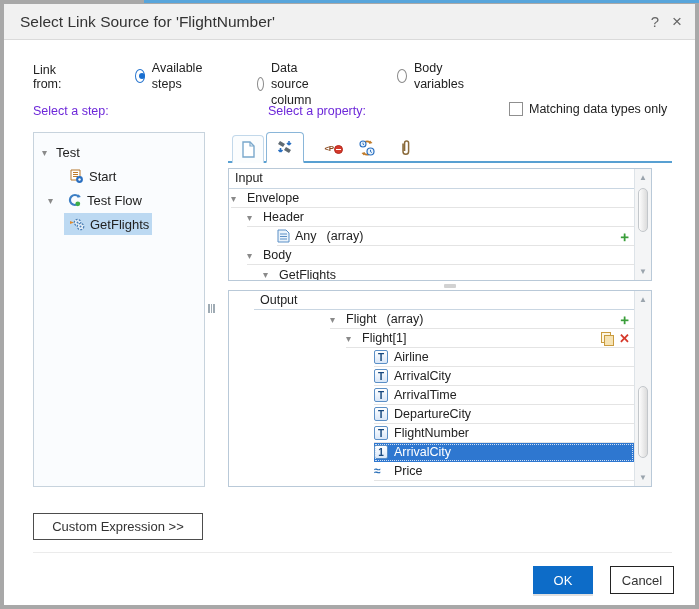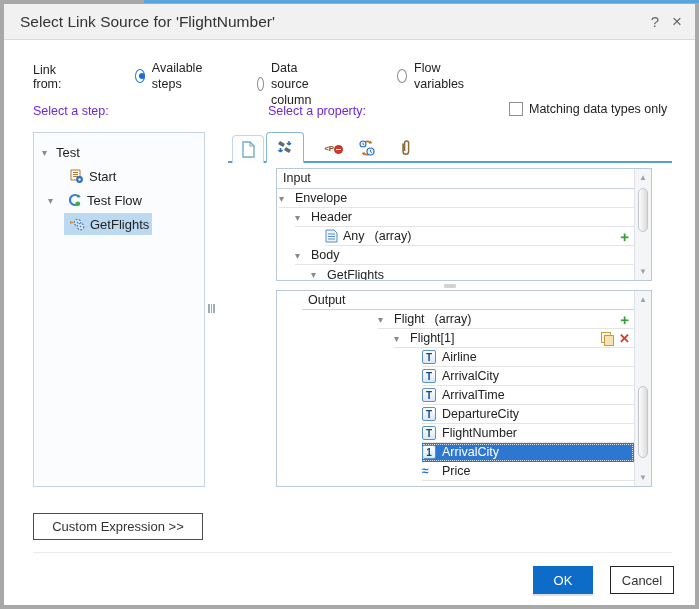--- a/index.html
+++ b/index.html
@@ -80,21 +80,21 @@
   }
   .tab.boxed { border:1px solid #c2d8ea; border-bottom:none; border-radius:4px 4px 0 0; background:#fbfdfe; height:28px; }
   .tab.active { border:1px solid #8ab6d9; border-bottom:1px solid #fff; border-radius:4px 4px 0 0; background:#fff; height:31px; z-index:2; }
   .tab1 { left:4px; width:32px; }
   .tab2 { left:38px; width:38px; }
   .tab3 { left:86px; width:30px; }
   .tab4 { left:124px; width:30px; }
   .tab5 { left:164px; width:26px; }
 
   
-  .gridpanel { position:absolute; left:0; width:376px; border:1px solid #b9c9d8; background:#fff; overflow:hidden;margin-left:48px; }
+  .gridpanel { position:absolute; left:0; width:424px; border:1px solid #b9c9d8; background:#fff; overflow:hidden; }
   .input-panel  { top:36px;  height:113px; }
   .output-panel { top:158px; height:197px;padding-left:25px; }
 
   .panel-header {
     height:20px; line-height:19px; padding-left:6px; margin-right:17px;
     font-size:12.5px; color:#222; border-bottom:1px solid #c9d6e2; background:#fff;
   }
   .grow {
     display:flex; align-items:center; height:19px; margin-right:17px;
     border-bottom:1px solid #e4e4e4; font-size:12.5px; color:#222; cursor:default;
@@ -182,21 +182,21 @@
     <label class="radio-opt" style="left:102px;">
       <span class="radio-circle sel"></span>
       <span class="optlabel">Available steps</span>
     </label>
     <label class="radio-opt" style="left:224px;">
       <span class="radio-circle"></span>
       <span class="optlabel">Data source column</span>
     </label>
     <label class="radio-opt" style="left:364px;">
       <span class="radio-circle"></span>
-      <span class="optlabel">Flow variables</span>
+      <span class="optlabel">Body variables</span>
     </label>
   </div>
 
   <div class="sec-label" style="left:29px;">Select a step:</div>
   <div class="sec-label" style="left:228px;margin-left:36px;">Select a property:</div>
   <label class="chk-group">
     <span class="chk-box"></span>
     <span>Matching data types only</span>
   </label>
 

